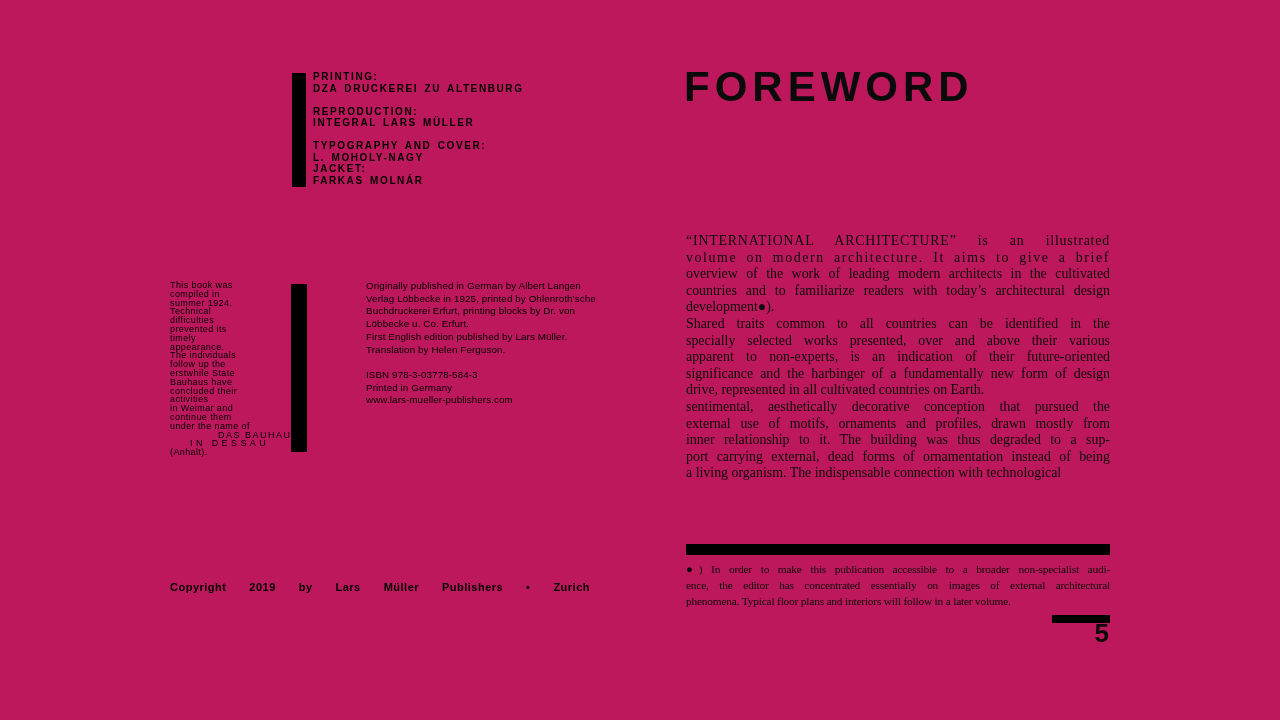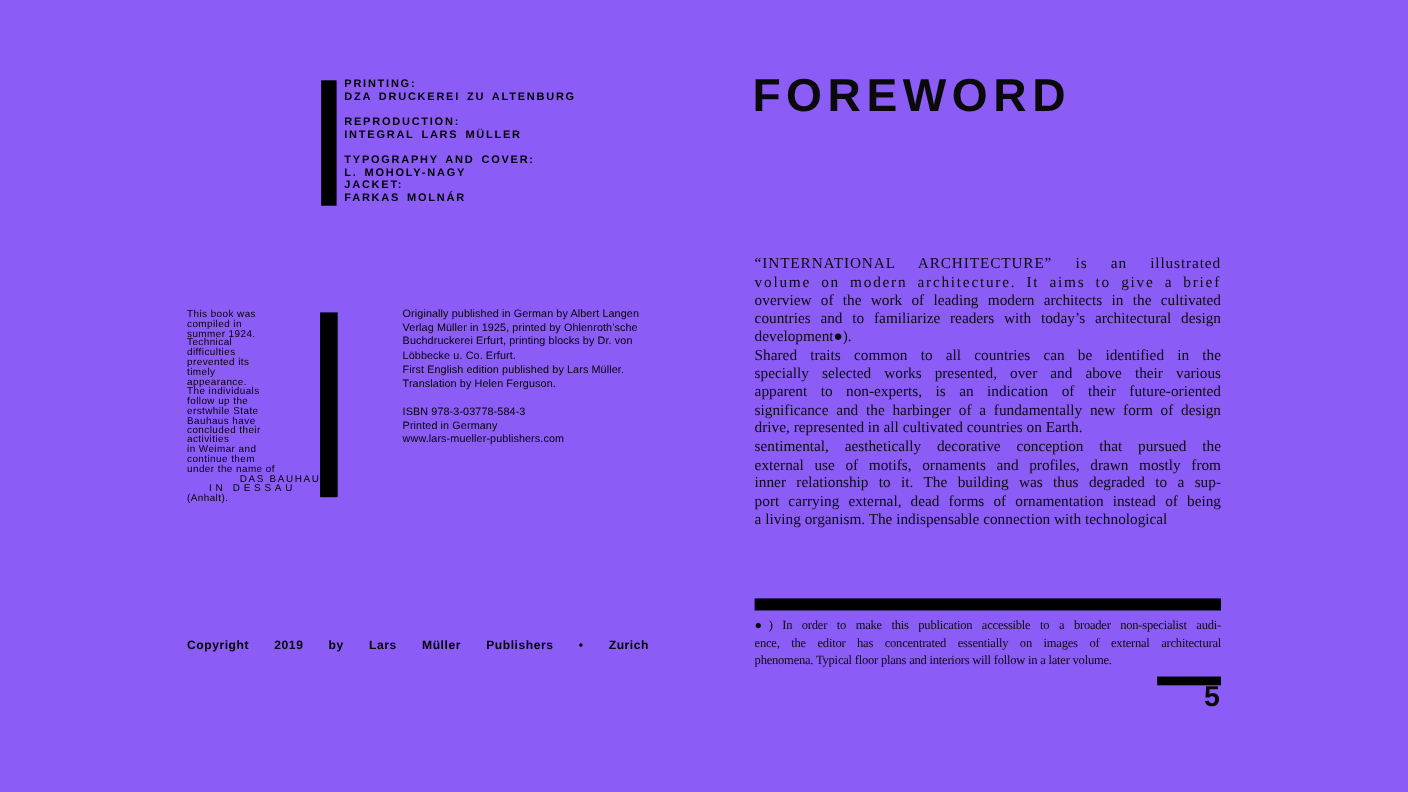--- a/index.html
+++ b/index.html
@@ -1,17 +1,17 @@
 <!DOCTYPE html>
 <html><head>
 <meta charset="utf-8">
 <style>
   html,body { margin:0; padding:0; background:#ffffff; }
   .canvas {
-    position:relative; width:1280px; height:720px; background:#8b5cf6;
+    position:relative; width:1280px; height:720px; background:#be185d;
     overflow:hidden; color:#000;
     font-family:"Liberation Sans", sans-serif;
   }
   .line { white-space:pre; }
 
   
   .vbar { position:absolute; background:#000; }
   .colophon-bar { left:292px; top:73px; width:14px; height:114px; }
   .colophon-text {
     position:absolute; left:313px; top:71px;
@@ -104,21 +104,21 @@
         <div class="line">continue them</div>
         <div class="line">under the name of</div>
         <div class="line">DAS BAUHAUS</div>
         <div class="line">IN DESSAU</div>
         <div class="line">(Anhalt).</div>
       </div>
     <div class="vbar compiled-bar"></div>
 
     <div class="pubnote">
         <div class="line">Originally published in German by Albert Langen</div>
-        <div class="line">Verlag Müller in 1925, printed by Ohlenroth’sche</div>
+        <div class="line">Verlag Löbbecke in 1925, printed by Ohlenroth’sche</div>
         <div class="line">Buchdruckerei Erfurt, printing blocks by Dr. von</div>
         <div class="line">Löbbecke u. Co. Erfurt.</div>
         <div class="line">First English edition published by Lars Müller.</div>
         <div class="line">Translation by Helen Ferguson.</div>
         <div class="line">&nbsp;</div>
         <div class="line">ISBN 978-3-03778-584-3</div>
         <div class="line">Printed in Germany</div>
         <div class="line">www.lars-mueller-publishers.com</div>
       </div>
 

